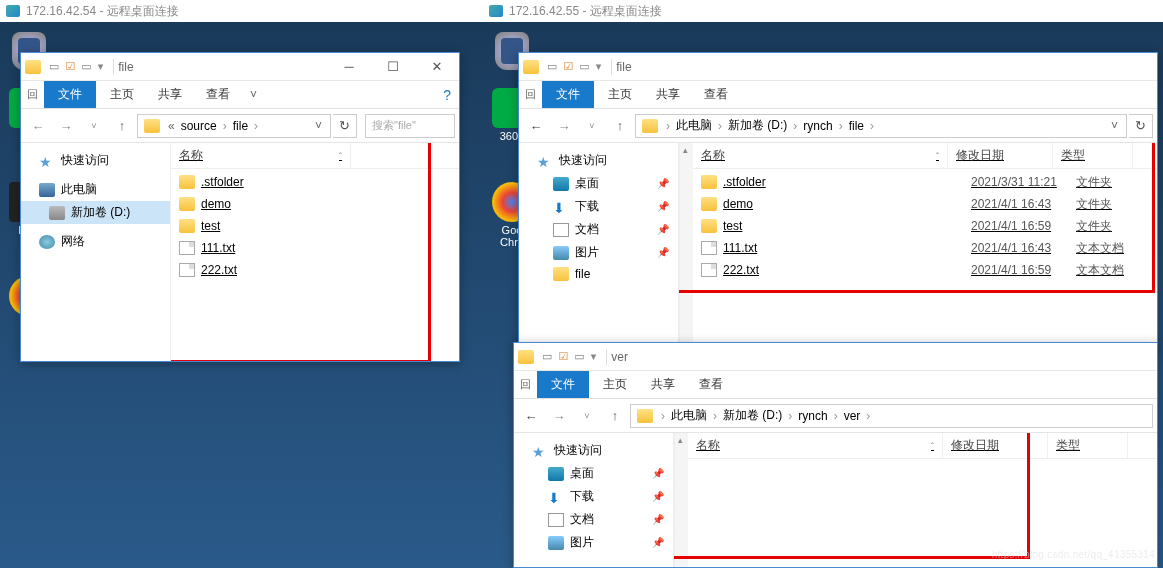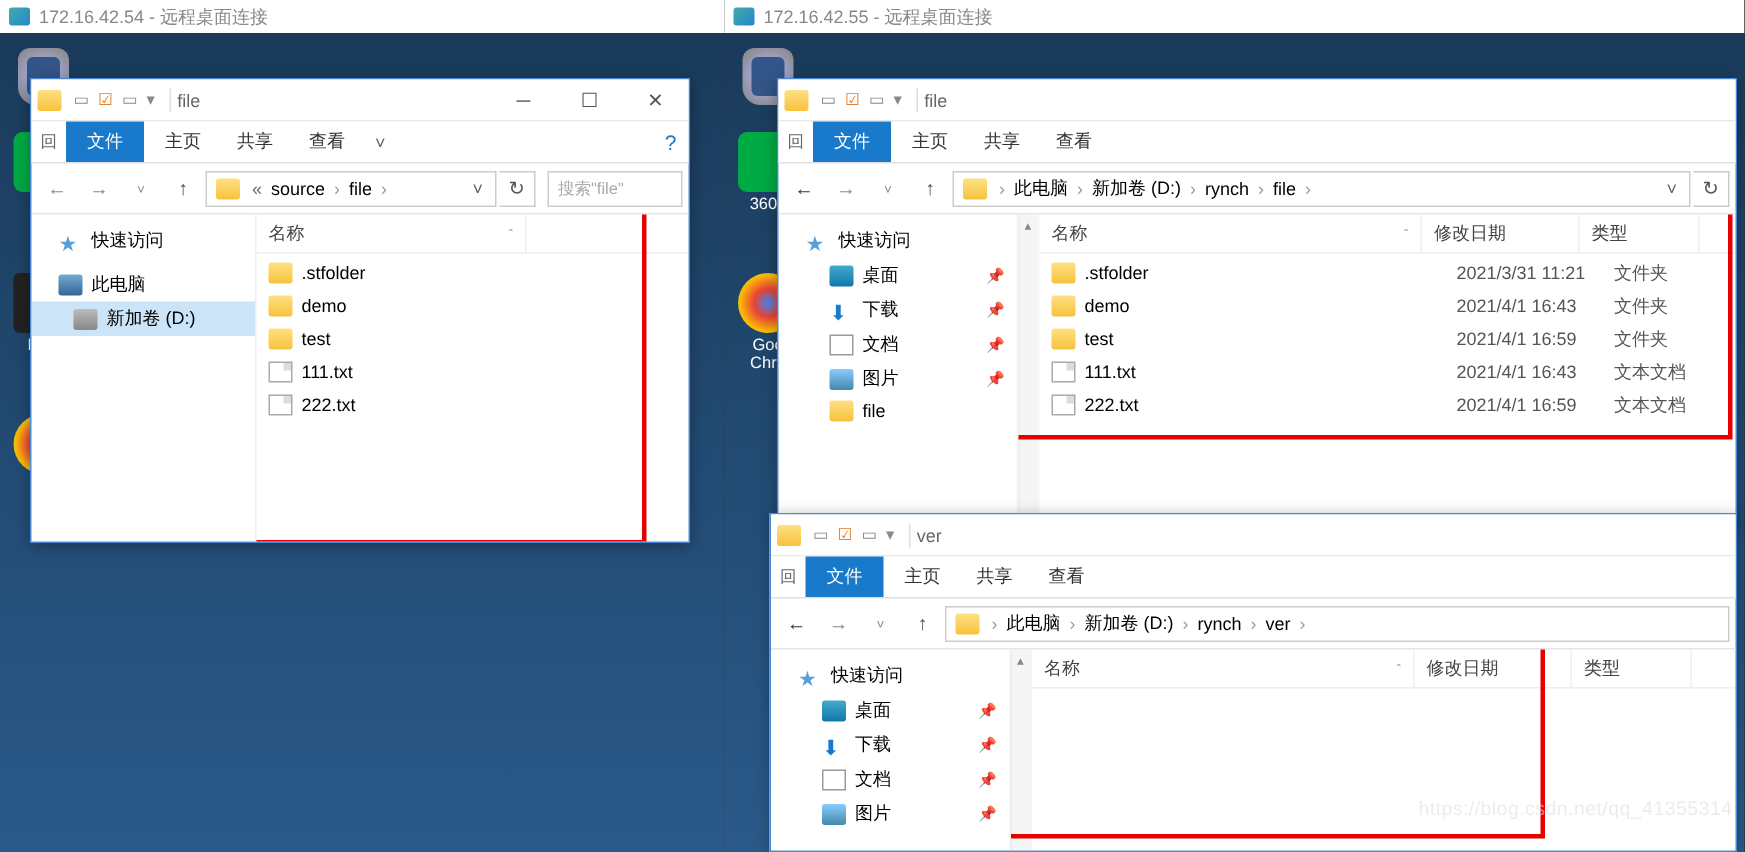--- a/index.html
+++ b/index.html
@@ -60,40 +60,40 @@
 .si-drive { background: linear-gradient(#bbb,#888); border-radius: 2px; }
 .si-net { background: radial-gradient(#8cd,#48a); border-radius: 50%; }
 .si-folder { background: linear-gradient(#ffe083,#f7c23c); border-radius: 2px; }
 .si-desktop { background: linear-gradient(#4ac,#17a); border-radius: 2px; }
 .si-download { color: #1979ca; font-size: 14px; }
 .si-doc { background: #fff; border: 1px solid #999; }
 .si-pic { background: linear-gradient(#8cf,#48a); border-radius: 2px; }
 .sidebar-item .pin { margin-left: auto; color: #888; font-size: 10px; }
 .sidebar .indent { padding-left: 34px; }
 
-.content { flex: 1; position: relative; overflow: hidden; }
+.content { flex: 1; position: relative; overflow: hidden; text-decoration: underline; }
 .col-headers { display: flex; border-bottom: 1px solid #eee; font-size: 12px; color: #444; height: 26px; align-items: center; }
 .col-headers .col { padding: 0 8px; border-right: 1px solid #f0f0f0; display: flex; align-items: center; height: 100%; }
 .col-headers .sort { margin-left: auto; font-size: 9px; color: #888; }
 .filelist { padding: 2px 0; font-size: 12px; }
 .file-row { display: flex; align-items: center; padding: 2px 8px; height: 22px; }
 .file-row .f-icon { width: 16px; height: 14px; margin-right: 6px; flex-shrink: 0; }
 .f-folder { background: linear-gradient(#ffe083,#f7c23c); border-radius: 2px; }
 .f-txt { background: #fff; border: 1px solid #aaa; position: relative; }
 .f-txt::after { content:""; position:absolute; top:0; right:0; width:5px; height:5px; background:#ddd; }
 .file-row .f-name { flex: 0 0 auto; }
 .file-row .f-date { color: #555; }
 .file-row .f-type { color: #555; }
 .empty-msg { text-align: center; color: #888; font-size: 12px; padding-top: 30px; }
 
 .highlight-box { position: absolute; border: 3px solid #e60000; pointer-events: none; z-index: 100; }
 .scrollbar-v { position: absolute; right: 0; top: 0; bottom: 0; width: 14px; background: #f5f5f5; border-left: 1px solid #eee; }
 .scrollbar-v::before { content: "▴"; position: absolute; top: 2px; left: 3px; font-size: 9px; color: #888; }
 
-.watermark { position: absolute; right: 8px; bottom: 22px; font-size: 13px; color: rgba(220,220,220,.55); z-index: 200; font-family: sans-serif; letter-spacing: .3px; }
+.watermark { position: absolute; right: 8px; bottom: 8px; font-size: 10px; color: rgba(220,220,220,.55); z-index: 200; font-family: sans-serif; letter-spacing: .3px; }
 </style>
 </head>
 <body>
 
 <div class="rdp-titlebar left">
   <div class="rdp-icon"></div>
   <span>172.16.42.54 - 远程桌面连接</span>
 </div>
 <div class="rdp-titlebar right">
   <div class="rdp-icon"></div>
@@ -165,20 +165,24 @@
         <div style="height:6px;"></div>
         <div class="sidebar-item">
             <span class="si-icon si-pc"></span>
             <span>此电脑</span>
           </div>
         <div class="sidebar-item selected" style="padding-left:28px;">
             <span class="si-icon si-drive"></span>
             <span>新加卷 (D:)</span>
           </div>
         <div style="height:6px;"></div>
+        <div class="sidebar-item">
+            <span class="si-icon si-net"></span>
+            <span>网络</span>
+          </div>
       </div>
       <div class="content">
         <div class="col-headers">
           <div class="col" style="width:180px;">
               <span>名称</span>
               <span class="sort">ˆ</span>
             </div>
         </div>
         <div class="filelist" id="filelist1">
             <div class="file-row">

